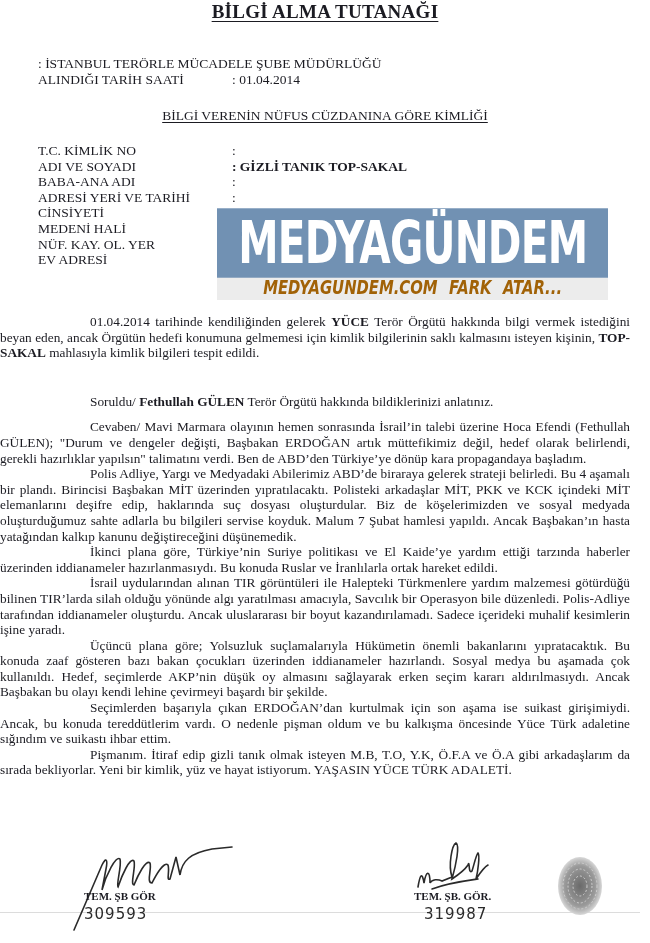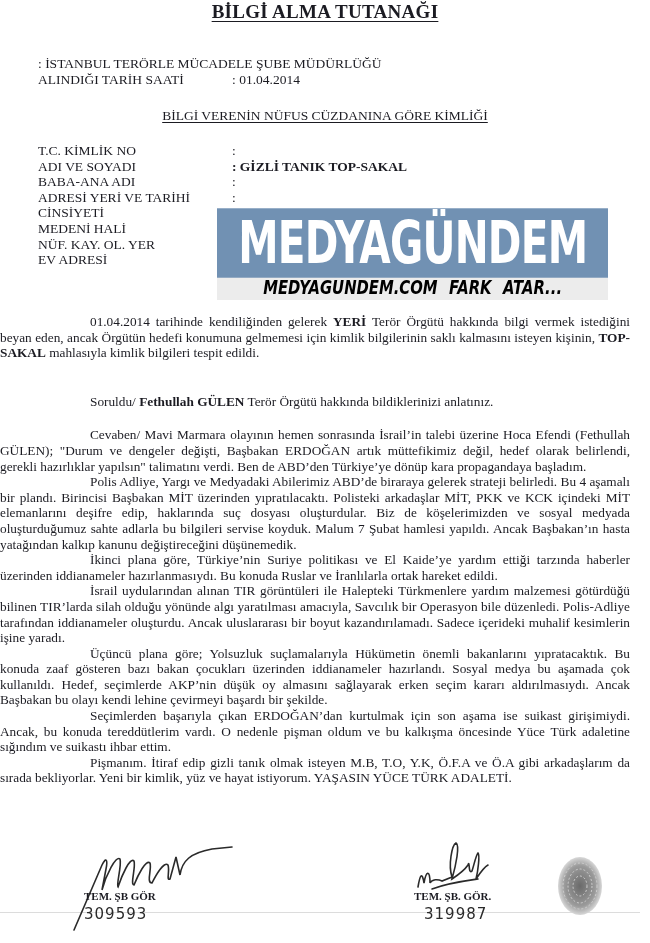--- a/index.html
+++ b/index.html
@@ -33,32 +33,32 @@
     .watermark { position: absolute; left: 217px; top: 212px; width: 391px; height: 88px; }
     .wm-top {
       height: 62px; background: #7191b3; display: flex; align-items: center; justify-content: center;
       color: #ffffff; font-family: "DejaVu Sans", sans-serif; font-weight: bold;
       font-size: 52px; letter-spacing: -1px; transform: scaleY(1.12);
       transform-origin: center;
     }
     .wm-top-inner { display: inline-block; transform: scaleX(0.78); white-space: nowrap; }
     .wm-bottom {
       height: 26px; background: #ececec; display: flex; align-items: center; justify-content: center;
-      color: #000000; font-family: "DejaVu Sans", sans-serif; font-weight: bold; font-style: italic;
+      color: #a16207; font-family: "DejaVu Sans", sans-serif; font-weight: bold; font-style: italic;
       font-size: 19px;
     }
     .wm-bottom-inner { display: inline-block; transform: scaleX(0.78); white-space: nowrap; word-spacing: 8px; }
 
     .body-text {
       position: absolute; left: 0; top: 314px; width: 630px;
       font-size: 13.3px; line-height: 15.6px; text-align: justify;
     }
     .para { margin: 0; text-indent: 90px; }
     .para.gap { margin-top: 33px; }
-    .para.gap2 { margin-top: 18px; }
+    .para.gap2 { margin-top: 10px; }
     .b { font-weight: bold; }
 
     .signatures { position: absolute; left: 0; top: 835px; width: 650px; height: 108px; }
     .sig-left { position: absolute; left: 72px; top: 0; width: 180px; height: 100px; }
     .sig-right { position: absolute; left: 412px; top: 0; width: 100px; height: 100px; }
     .sig-caption { position: absolute; font-size: 11px; font-weight: bold; white-space: nowrap; }
     .sig-number {
       position: absolute; font-family: "DejaVu Sans", sans-serif; font-size: 15px;
       letter-spacing: 1px; white-space: nowrap; color: #2a2a2a;
     }
@@ -122,21 +122,21 @@
 <div class="watermark">
   <div class="wm-top">
     <span class="wm-top-inner">MEDYAGÜNDEM</span>
   </div>
   <div class="wm-bottom">
     <span class="wm-bottom-inner">MEDYAGUNDEM.COM  FARK ATAR...</span>
   </div>
 </div>
 
 <div class="body-text">
-  <p class="para"><span>01.04.2014 tarihinde kendiliğinden gelerek </span><span class="b">YERİ</span><span> Terör Örgütü hakkında bilgi vermek istediğini beyan eden, ancak Örgütün hedefi konumuna gelmemesi için kimlik bilgilerinin saklı kalmasını isteyen kişinin, </span><span class="b">TOP-SAKAL</span><span> mahlasıyla kimlik bilgileri tespit edildi.</span></p>
+  <p class="para"><span>01.04.2014 tarihinde kendiliğinden gelerek </span><span class="b">YÜCE</span><span> Terör Örgütü hakkında bilgi vermek istediğini beyan eden, ancak Örgütün hedefi konumuna gelmemesi için kimlik bilgilerinin saklı kalmasını isteyen kişinin, </span><span class="b">TOP-SAKAL</span><span> mahlasıyla kimlik bilgileri tespit edildi.</span></p>
 
   <p class="para gap"><span>Soruldu/ </span><span class="b">Fethullah GÜLEN</span><span> Terör Örgütü hakkında bildiklerinizi anlatınız.</span></p>
 
   <p class="para gap2">Cevaben/ Mavi Marmara olayının hemen sonrasında İsrail’in talebi üzerine Hoca Efendi (Fethullah GÜLEN); "Durum ve dengeler değişti, Başbakan ERDOĞAN artık müttefikimiz değil, hedef olarak belirlendi, gerekli hazırlıklar yapılsın" talimatını verdi. Ben de ABD’den Türkiye’ye dönüp kara propagandaya başladım.</p>
   <p class="para">Polis Adliye, Yargı ve Medyadaki Abilerimiz ABD’de biraraya gelerek strateji belirledi. Bu 4 aşamalı bir plandı. Birincisi Başbakan MİT üzerinden yıpratılacaktı. Polisteki arkadaşlar MİT, PKK ve KCK içindeki MİT elemanlarını deşifre edip, haklarında suç dosyası oluşturdular. Biz de köşelerimizden ve sosyal medyada oluşturduğumuz sahte adlarla bu bilgileri servise koyduk. Malum 7 Şubat hamlesi yapıldı. Ancak Başbakan’ın hasta yatağından kalkıp kanunu değiştireceğini düşünemedik.</p>
   <p class="para">İkinci plana göre, Türkiye’nin Suriye politikası ve El Kaide’ye yardım ettiği tarzında haberler üzerinden iddianameler hazırlanmasıydı. Bu konuda Ruslar ve İranlılarla ortak hareket edildi.</p>
   <p class="para">İsrail uydularından alınan TIR görüntüleri ile Halepteki Türkmenlere yardım malzemesi götürdüğü bilinen TIR’larda silah olduğu yönünde algı yaratılması amacıyla, Savcılık bir Operasyon bile düzenledi. Polis-Adliye tarafından iddianameler oluşturdu. Ancak uluslararası bir boyut kazandırılamadı. Sadece içerideki muhalif kesimlerin işine yaradı.</p>
   <p class="para">Üçüncü plana göre; Yolsuzluk suçlamalarıyla Hükümetin önemli bakanlarını yıpratacaktık. Bu konuda zaaf gösteren bazı bakan çocukları üzerinden iddianameler hazırlandı. Sosyal medya bu aşamada çok kullanıldı. Hedef, seçimlerde AKP’nin düşük oy almasını sağlayarak erken seçim kararı aldırılmasıydı. Ancak Başbakan bu olayı kendi lehine çevirmeyi başardı bir şekilde.</p>
   <p class="para">Seçimlerden başarıyla çıkan ERDOĞAN’dan kurtulmak için son aşama ise suikast girişimiydi. Ancak, bu konuda tereddütlerim vardı. O nedenle pişman oldum ve bu kalkışma öncesinde Yüce Türk adaletine sığındım ve suikastı ihbar ettim.</p>
   <p class="para">Pişmanım. İtiraf edip gizli tanık olmak isteyen M.B, T.O, Y.K, Ö.F.A ve Ö.A gibi arkadaşlarım da sırada bekliyorlar. Yeni bir kimlik, yüz ve hayat istiyorum. YAŞASIN YÜCE TÜRK ADALETİ.</p>

